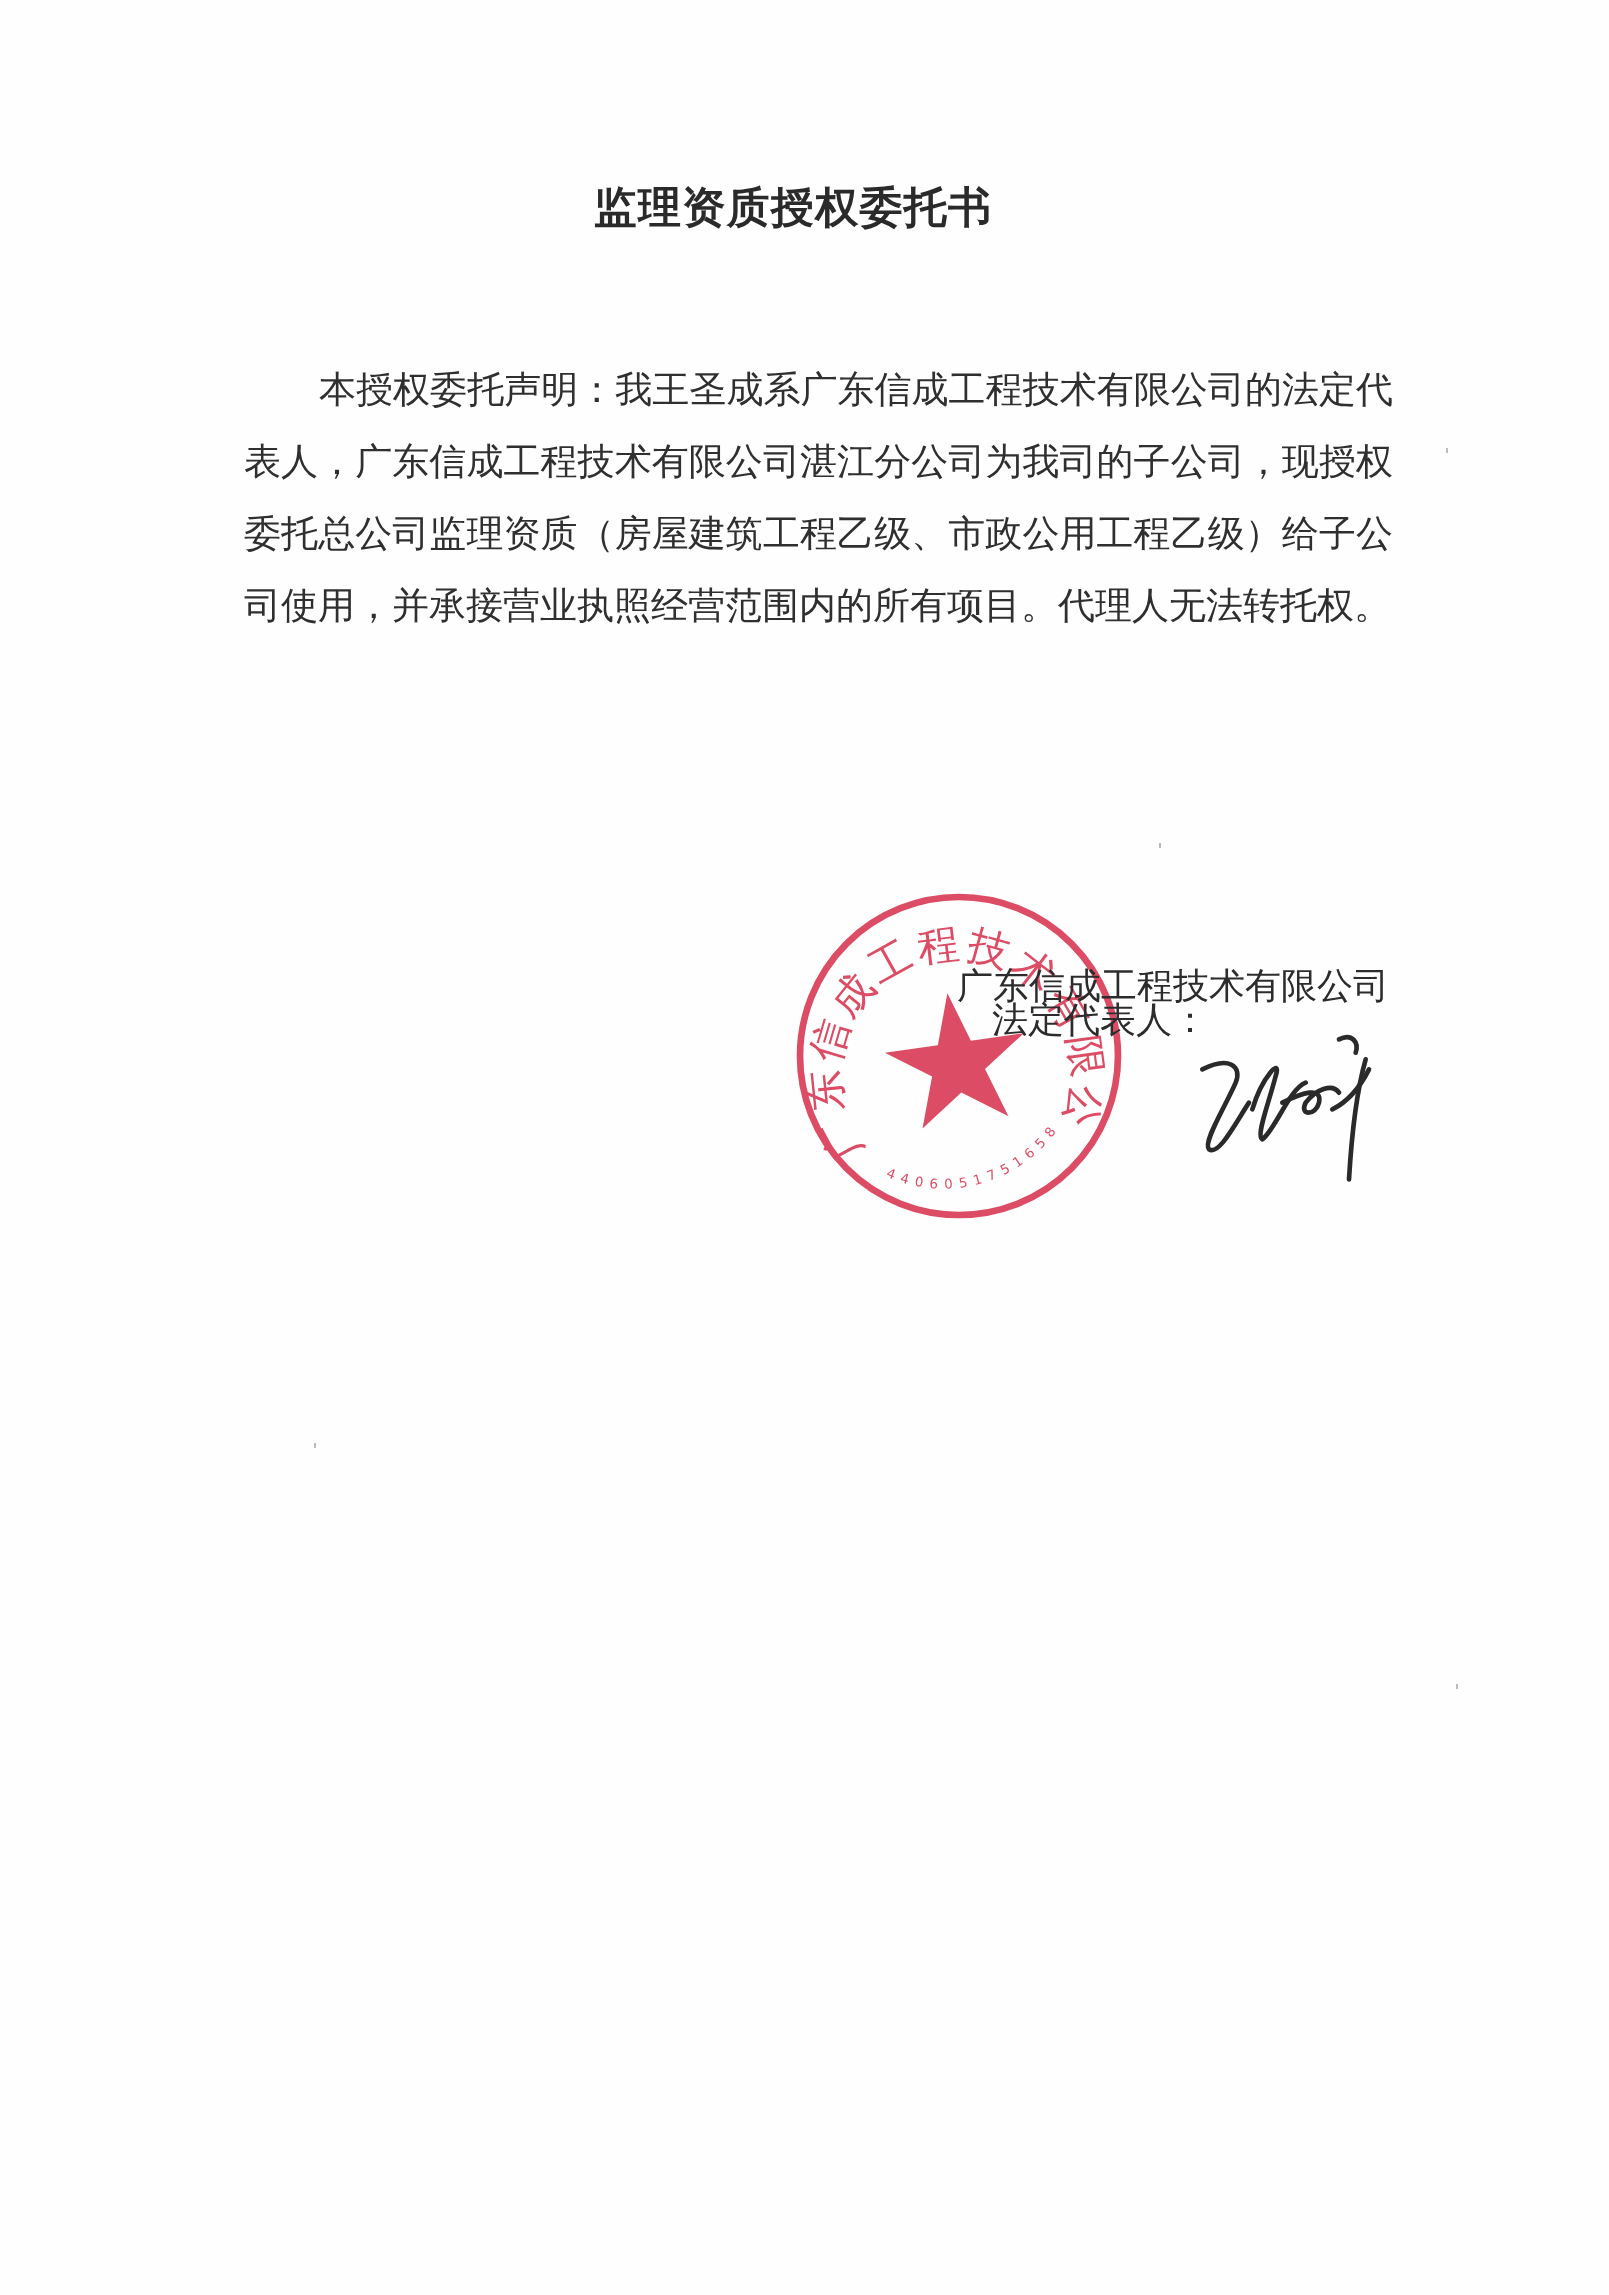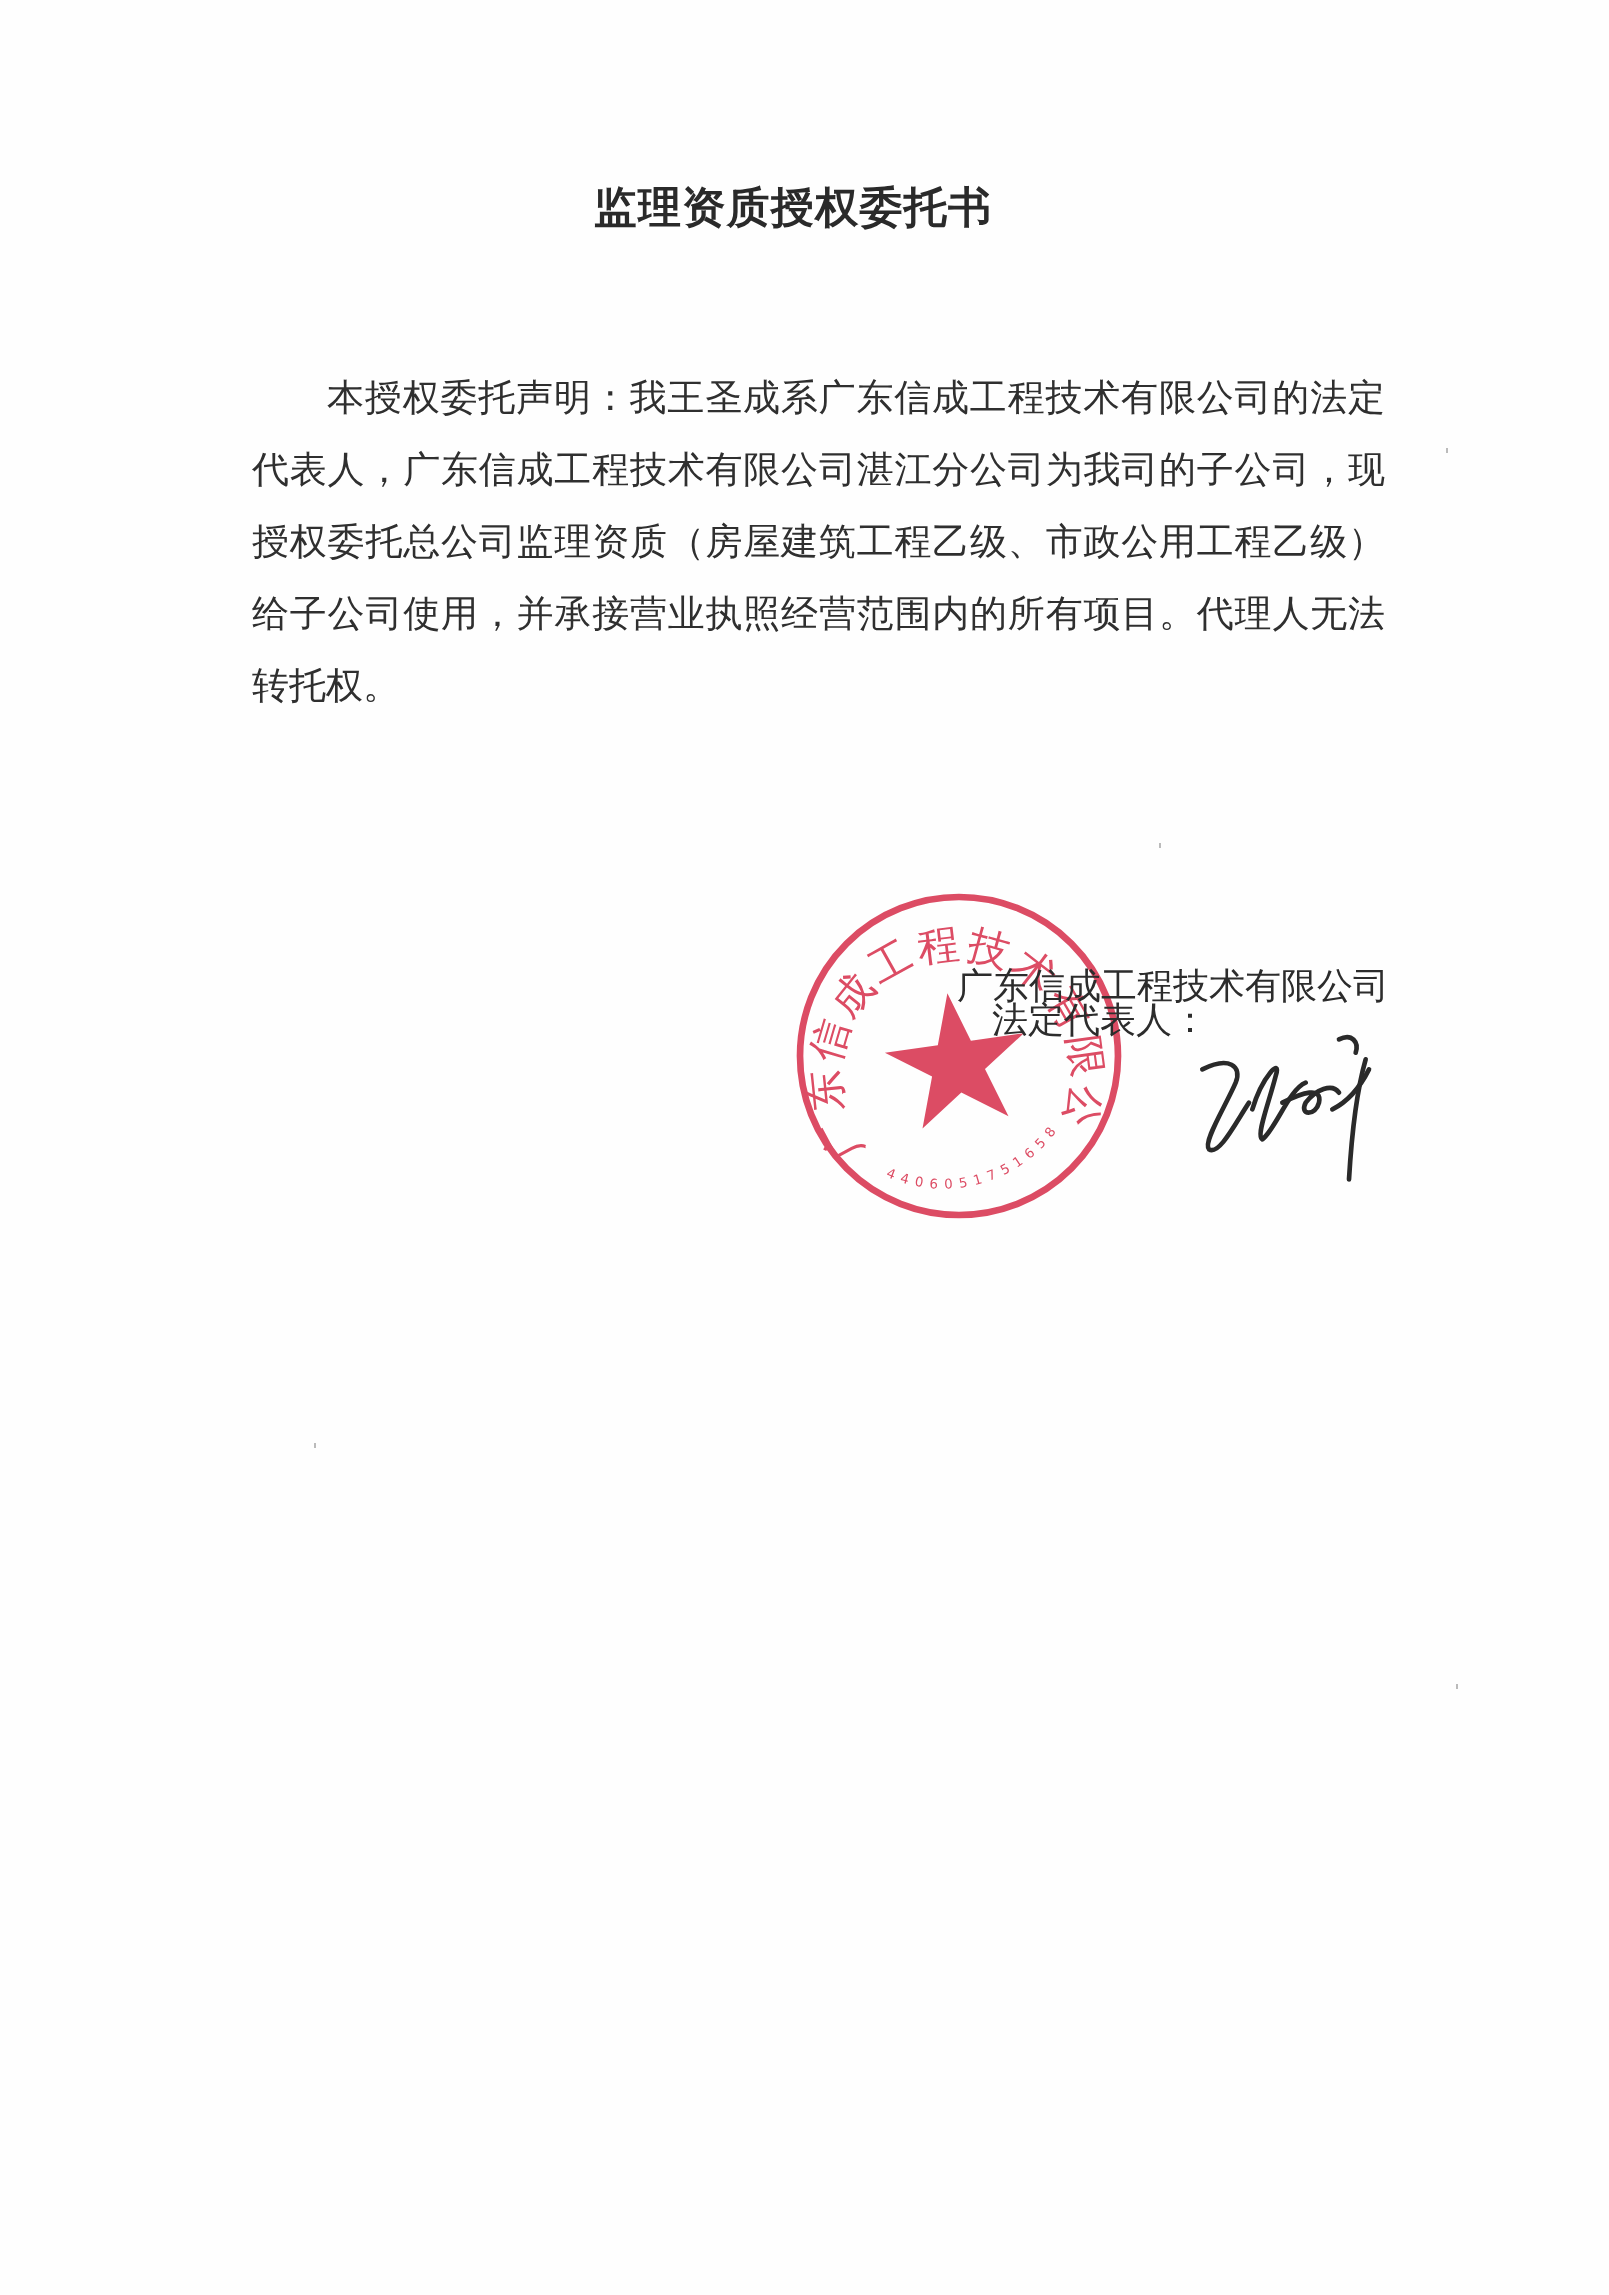--- a/index.html
+++ b/index.html
@@ -3,21 +3,21 @@
 <meta charset="utf-8">
 <style>
   html, body { margin: 0; padding: 0; background: #ffffff; }
   body { width: 1609px; height: 2295px; position: relative; overflow: hidden;
          font-family: "DejaVu Serif", "Liberation Serif", serif; color: #2b2b2b; }
   .page { position: absolute; left: 0; top: 0; width: 1609px; height: 2295px; background: #fefefe; }
   .title { position: absolute; left: 0; width: 1586px; top: 179px; text-align: center;
            font-size: 43px; letter-spacing: 1.3px; color: #2a2a2a; font-weight: bold; }
   .body-text { position: absolute; left: 244px; top: 354px; width: 1149px;
                font-size: 37px; line-height: 72px; color: #2f2f2f; }
-  .body-text p { margin: 8px; text-indent: 75px; text-align: justify; }
+  .body-text p { margin: 0; text-indent: 75px; text-align: justify; }
   .sign-block { position: absolute; right: 220px; text-align: right; font-size: 36px; color: #2c2c2c;
                 font-family: "DejaVu Sans", "Liberation Sans", sans-serif; }
   .company { top: 962px; }
   .rep { top: 996px; right: 401px; }
   .date { top: 1139px; }
   .stamp { position: absolute; left: 792px; top: 889px; width: 334px; height: 334px; opacity: 0.88; }
   .signature { position: absolute; left: 1189px; top: 1029px; width: 200px; height: 154px; }
   .speck { position: absolute; width: 2px; height: 5.3px; background: #bbb; }
 </style>
 </head>

